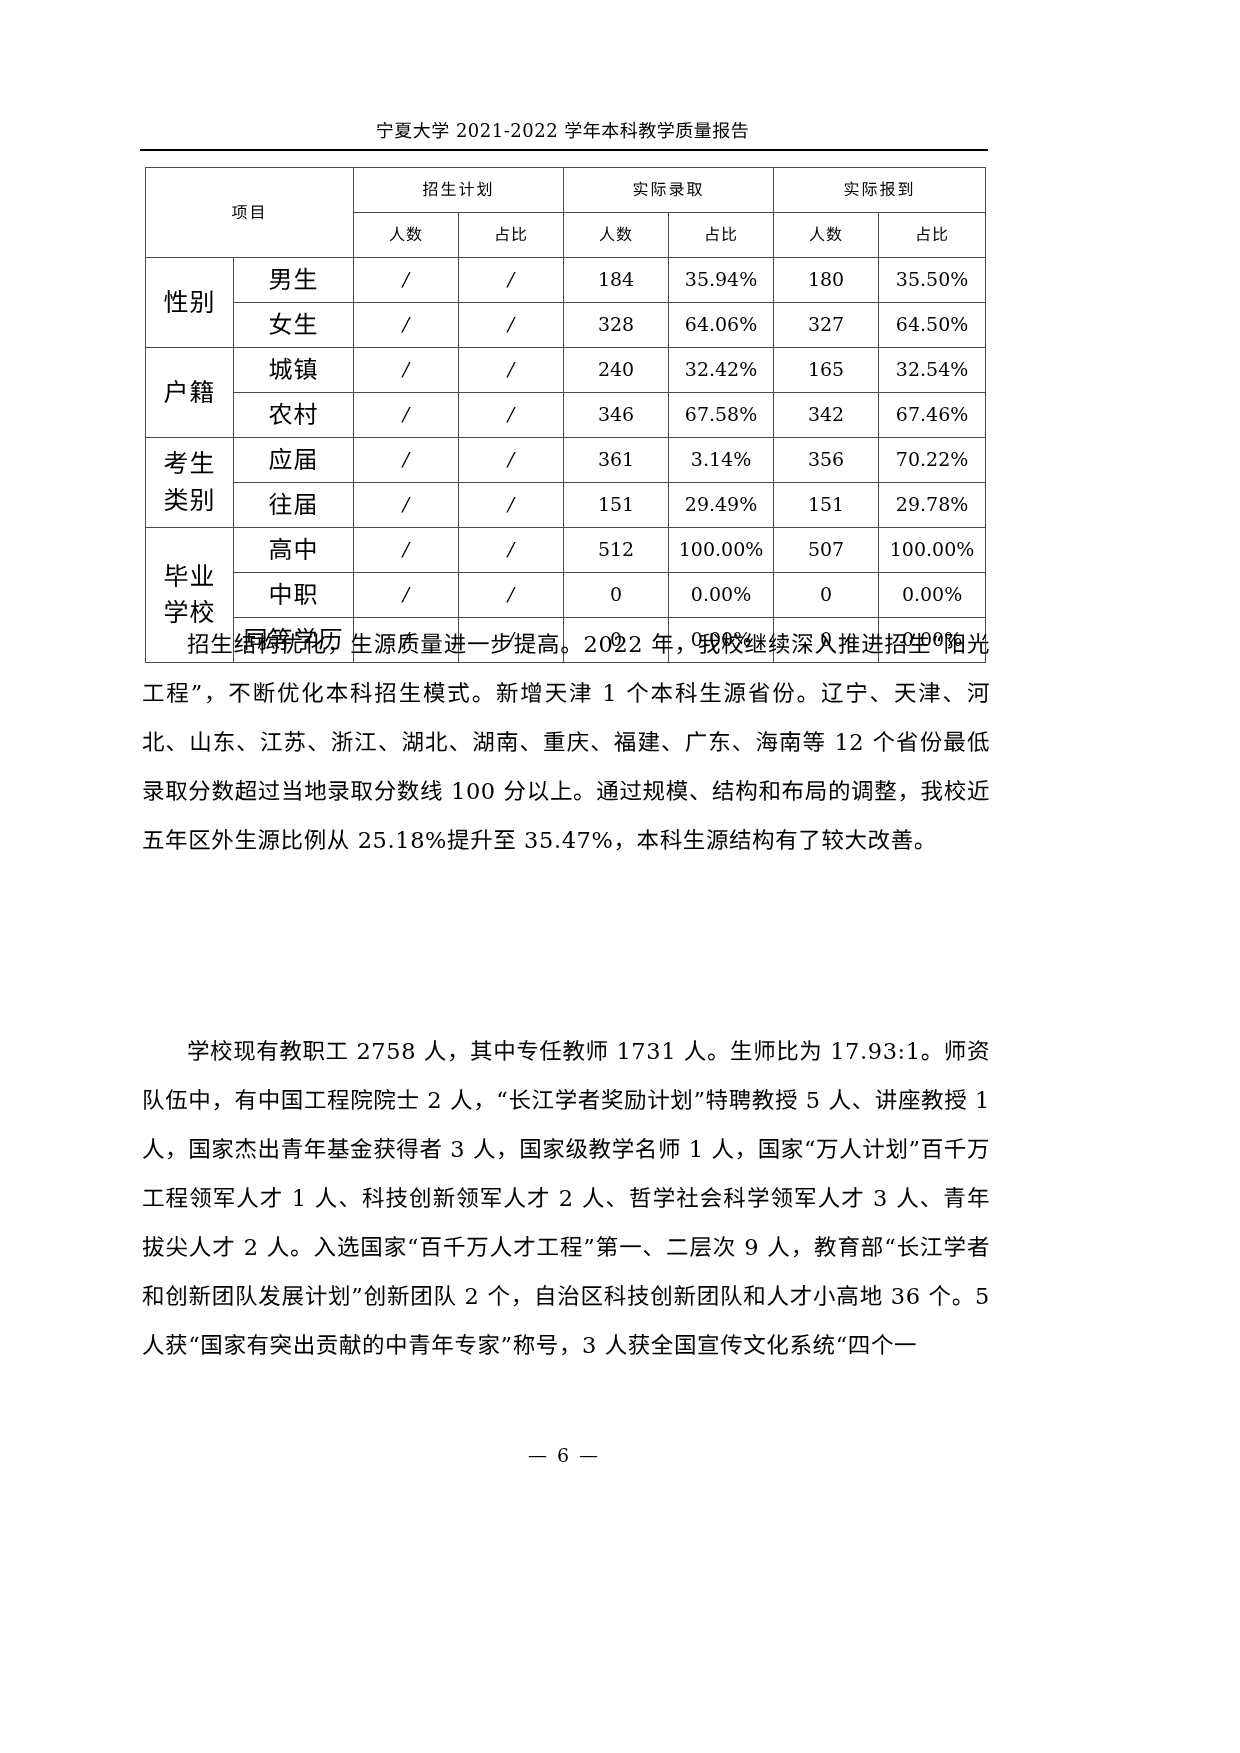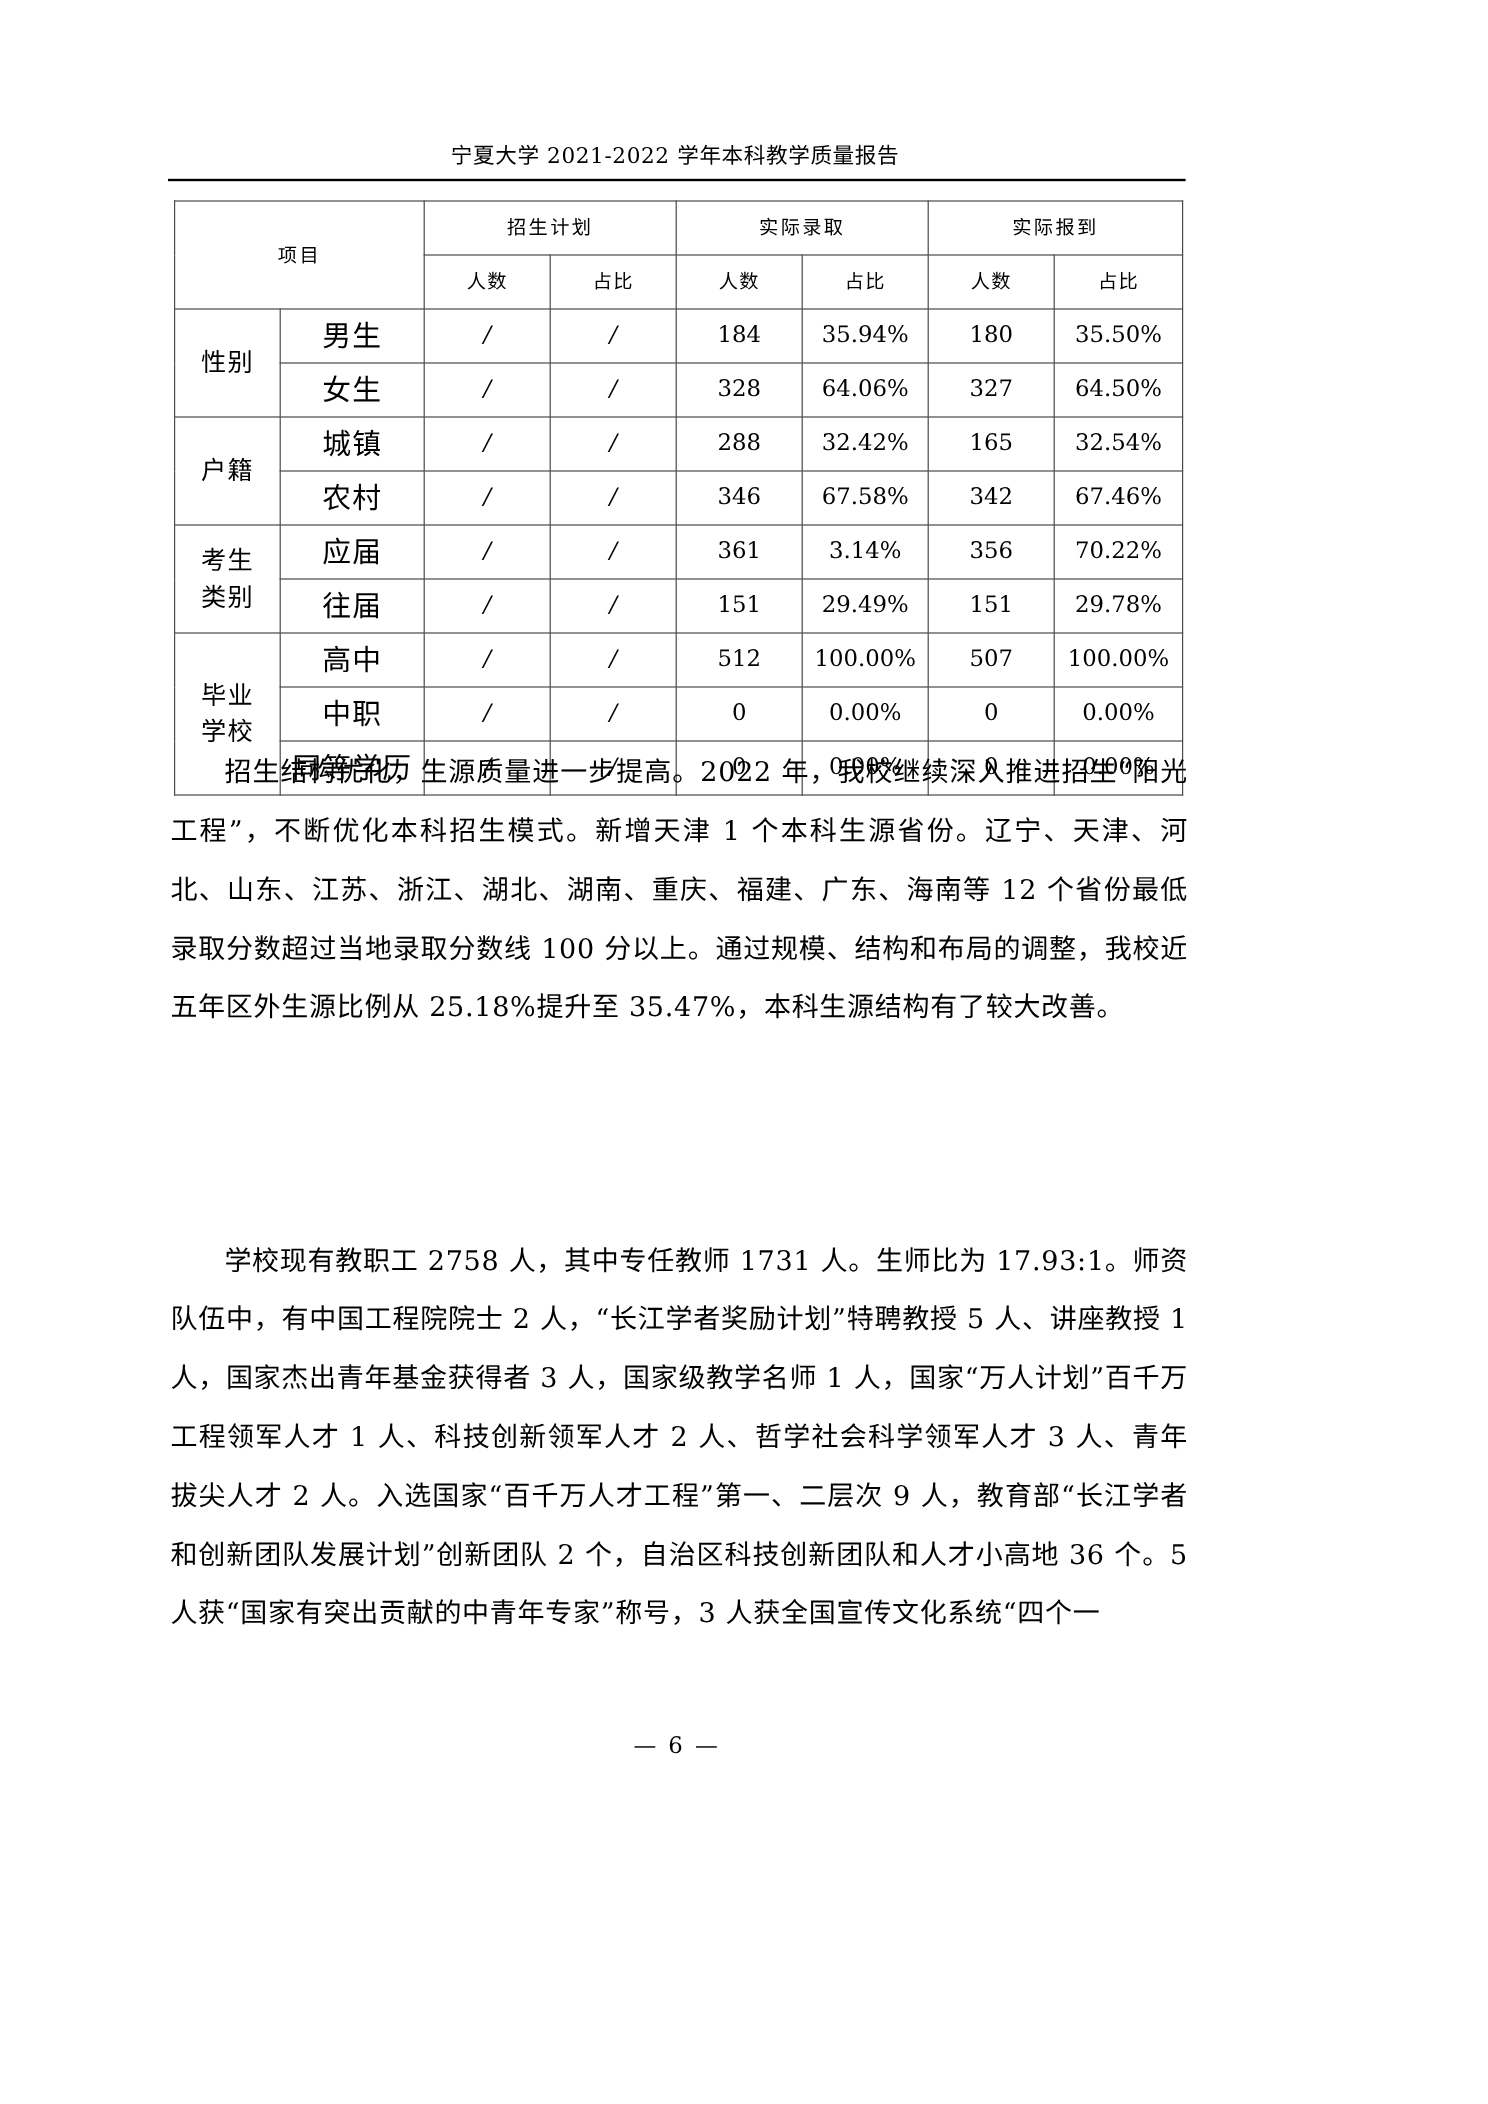--- a/index.html
+++ b/index.html
@@ -71,21 +71,21 @@
     line-height: 1.25;
   }
   table.data-table th {
     font-size: 16px;
     letter-spacing: 1px;
   }
   table.data-table .grp-head {
     letter-spacing: 2px;
   }
   table.data-table td.cat {
-    font-size: 21px;
+    font-size: 25px;
     letter-spacing: 1px;
   }
   table.data-table td.sub {
     font-size: 24px;
     letter-spacing: 1px;
   }
   table.data-table td.num {
     font-size: 19px;
   }
   table.data-table td.slash {
@@ -206,21 +206,21 @@
           <td class="num">64.06%</td>
           <td class="num">327</td>
           <td class="num">64.50%</td>
         </tr>
 
         <tr>
           <td class="cat" rowspan="2">户籍</td>
           <td class="sub">城镇</td>
           <td class="slash">/</td>
           <td class="slash">/</td>
-          <td class="num">288</td>
+          <td class="num">240</td>
           <td class="num">32.42%</td>
           <td class="num">165</td>
           <td class="num">32.54%</td>
         </tr>
         <tr>
           <td class="sub">农村</td>
           <td class="slash">/</td>
           <td class="slash">/</td>
           <td class="num">346</td>
           <td class="num">67.58%</td>

